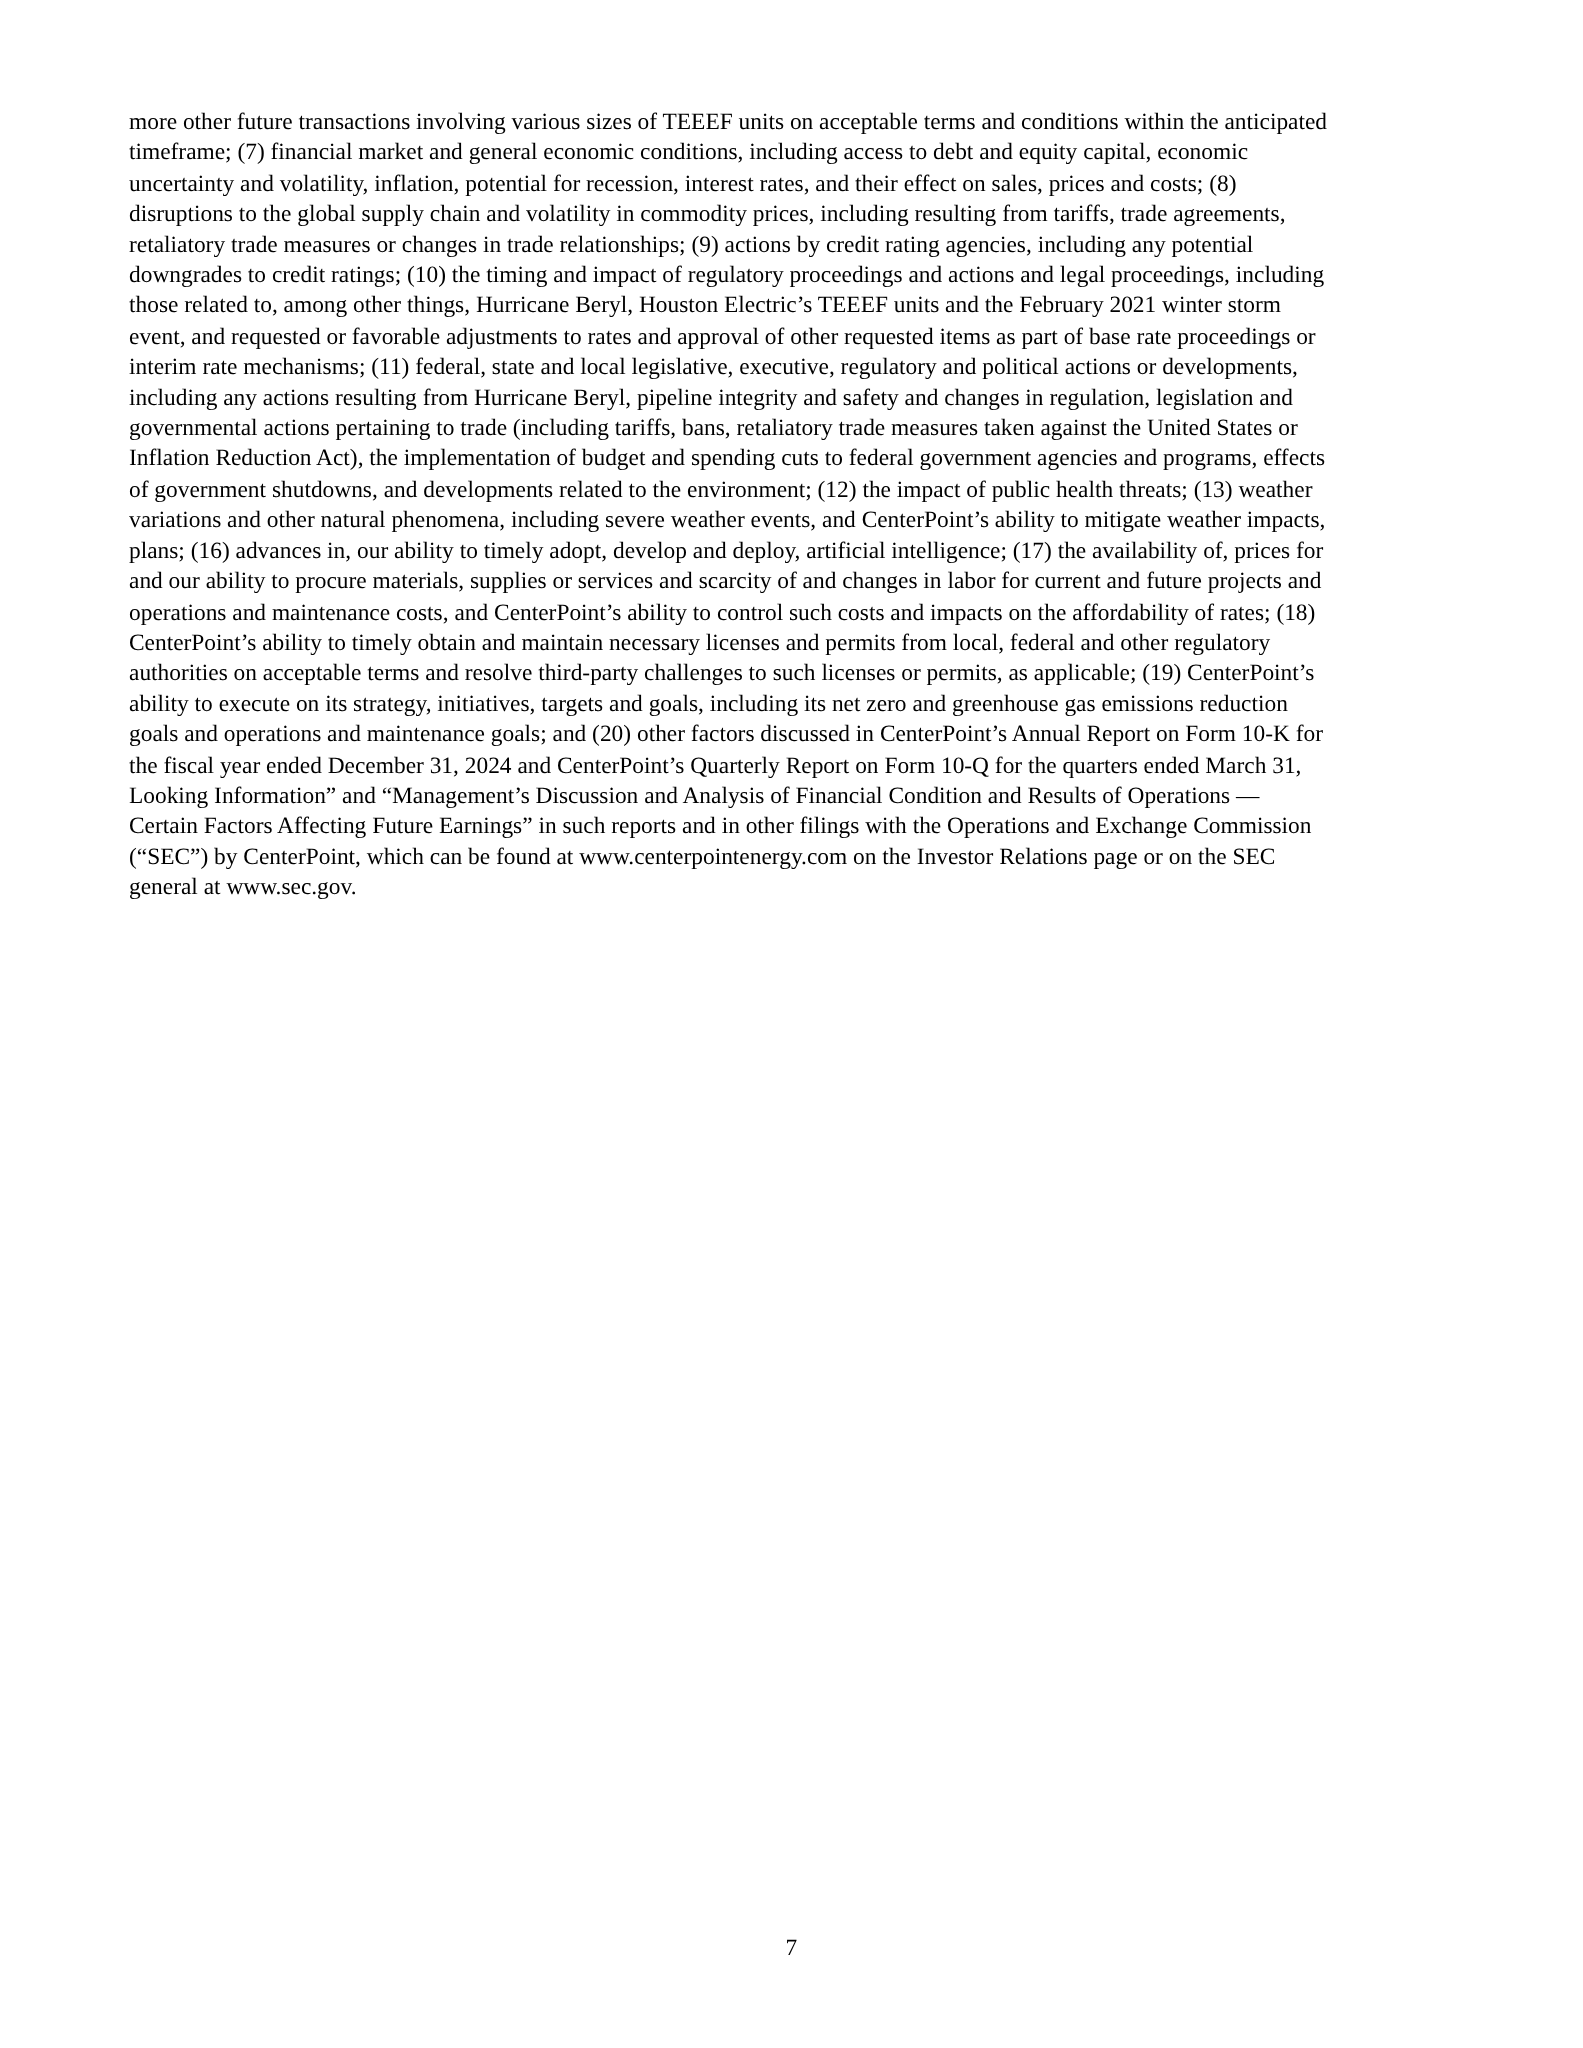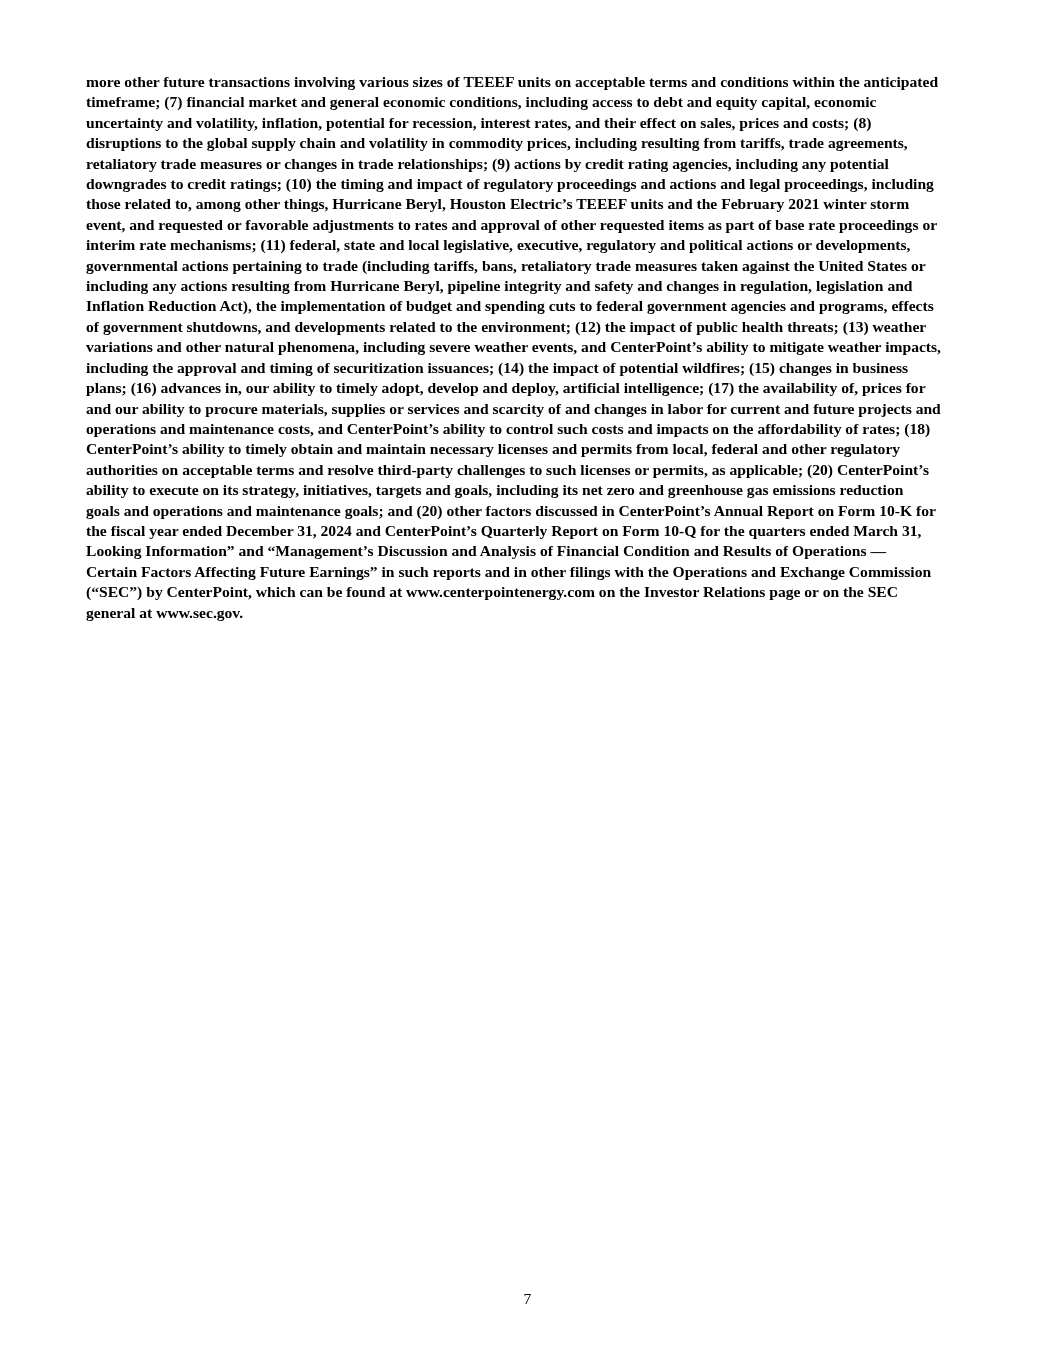--- a/index.html
+++ b/index.html
@@ -20,21 +20,20 @@
     position: absolute;
     left: 86px;
     top: 72px;
     width: 905px;
     font-size: 15.6px;
     line-height: 20.4px;
     text-align: left;
   }
   .line {
     white-space: nowrap;
-    font-weight: bold;
   }
   .page-number {
     position: absolute;
     top: 1289px;
     left: 0;
     width: 100%;
     text-align: center;
     font-size: 15.6px;
     line-height: 20px;
   }
@@ -46,31 +45,30 @@
   <div class="text-block">
       <div class="line">more other future transactions involving various sizes of TEEEF units on acceptable terms and conditions within the anticipated</div>
       <div class="line">timeframe; (7) financial market and general economic conditions, including access to debt and equity capital, economic</div>
       <div class="line">uncertainty and volatility, inflation, potential for recession, interest rates, and their effect on sales, prices and costs; (8)</div>
       <div class="line">disruptions to the global supply chain and volatility in commodity prices, including resulting from tariffs, trade agreements,</div>
       <div class="line">retaliatory trade measures or changes in trade relationships; (9) actions by credit rating agencies, including any potential</div>
       <div class="line">downgrades to credit ratings; (10) the timing and impact of regulatory proceedings and actions and legal proceedings, including</div>
       <div class="line">those related to, among other things, Hurricane Beryl, Houston Electric’s TEEEF units and the February 2021 winter storm</div>
       <div class="line">event, and requested or favorable adjustments to rates and approval of other requested items as part of base rate proceedings or</div>
       <div class="line">interim rate mechanisms; (11) federal, state and local legislative, executive, regulatory and political actions or developments,</div>
+      <div class="line">including any actions resulting from Hurricane Beryl, pipeline integrity and safety and changes in regulation, legislation and</div>
       <div class="line">governmental actions pertaining to trade (including tariffs, bans, retaliatory trade measures taken against the United States or</div>
-      <div class="line">including any actions resulting from Hurricane Beryl, pipeline integrity and safety and changes in regulation, legislation and</div>
       <div class="line">Inflation Reduction Act), the implementation of budget and spending cuts to federal government agencies and programs, effects</div>
       <div class="line">of government shutdowns, and developments related to the environment; (12) the impact of public health threats; (13) weather</div>
       <div class="line">variations and other natural phenomena, including severe weather events, and CenterPoint’s ability to mitigate weather impacts,</div>
-      <div class="line">including the approval and timing of securitization issuances; (14) the impact of potential wildfires; (15) changes in business</div>
       <div class="line">plans; (16) advances in, our ability to timely adopt, develop and deploy, artificial intelligence; (17) the availability of, prices for</div>
       <div class="line">and our ability to procure materials, supplies or services and scarcity of and changes in labor for current and future projects and</div>
       <div class="line">operations and maintenance costs, and CenterPoint’s ability to control such costs and impacts on the affordability of rates; (18)</div>
       <div class="line">CenterPoint’s ability to timely obtain and maintain necessary licenses and permits from local, federal and other regulatory</div>
-      <div class="line">authorities on acceptable terms and resolve third-party challenges to such licenses or permits, as applicable; (20) CenterPoint’s</div>
+      <div class="line">authorities on acceptable terms and resolve third-party challenges to such licenses or permits, as applicable; (19) CenterPoint’s</div>
       <div class="line">ability to execute on its strategy, initiatives, targets and goals, including its net zero and greenhouse gas emissions reduction</div>
       <div class="line">goals and operations and maintenance goals; and (20) other factors discussed in CenterPoint’s Annual Report on Form 10-K for</div>
       <div class="line">the fiscal year ended December 31, 2024 and CenterPoint’s Quarterly Report on Form 10-Q for the quarters ended March 31,</div>
       <div class="line">Looking Information” and “Management’s Discussion and Analysis of Financial Condition and Results of Operations —</div>
       <div class="line">Certain Factors Affecting Future Earnings” in such reports and in other filings with the Operations and Exchange Commission</div>
       <div class="line">(“SEC”) by CenterPoint, which can be found at www.centerpointenergy.com on the Investor Relations page or on the SEC</div>
       <div class="line">general at www.sec.gov.</div>
     </div>
   <div class="page-number">7</div>
 </div>

